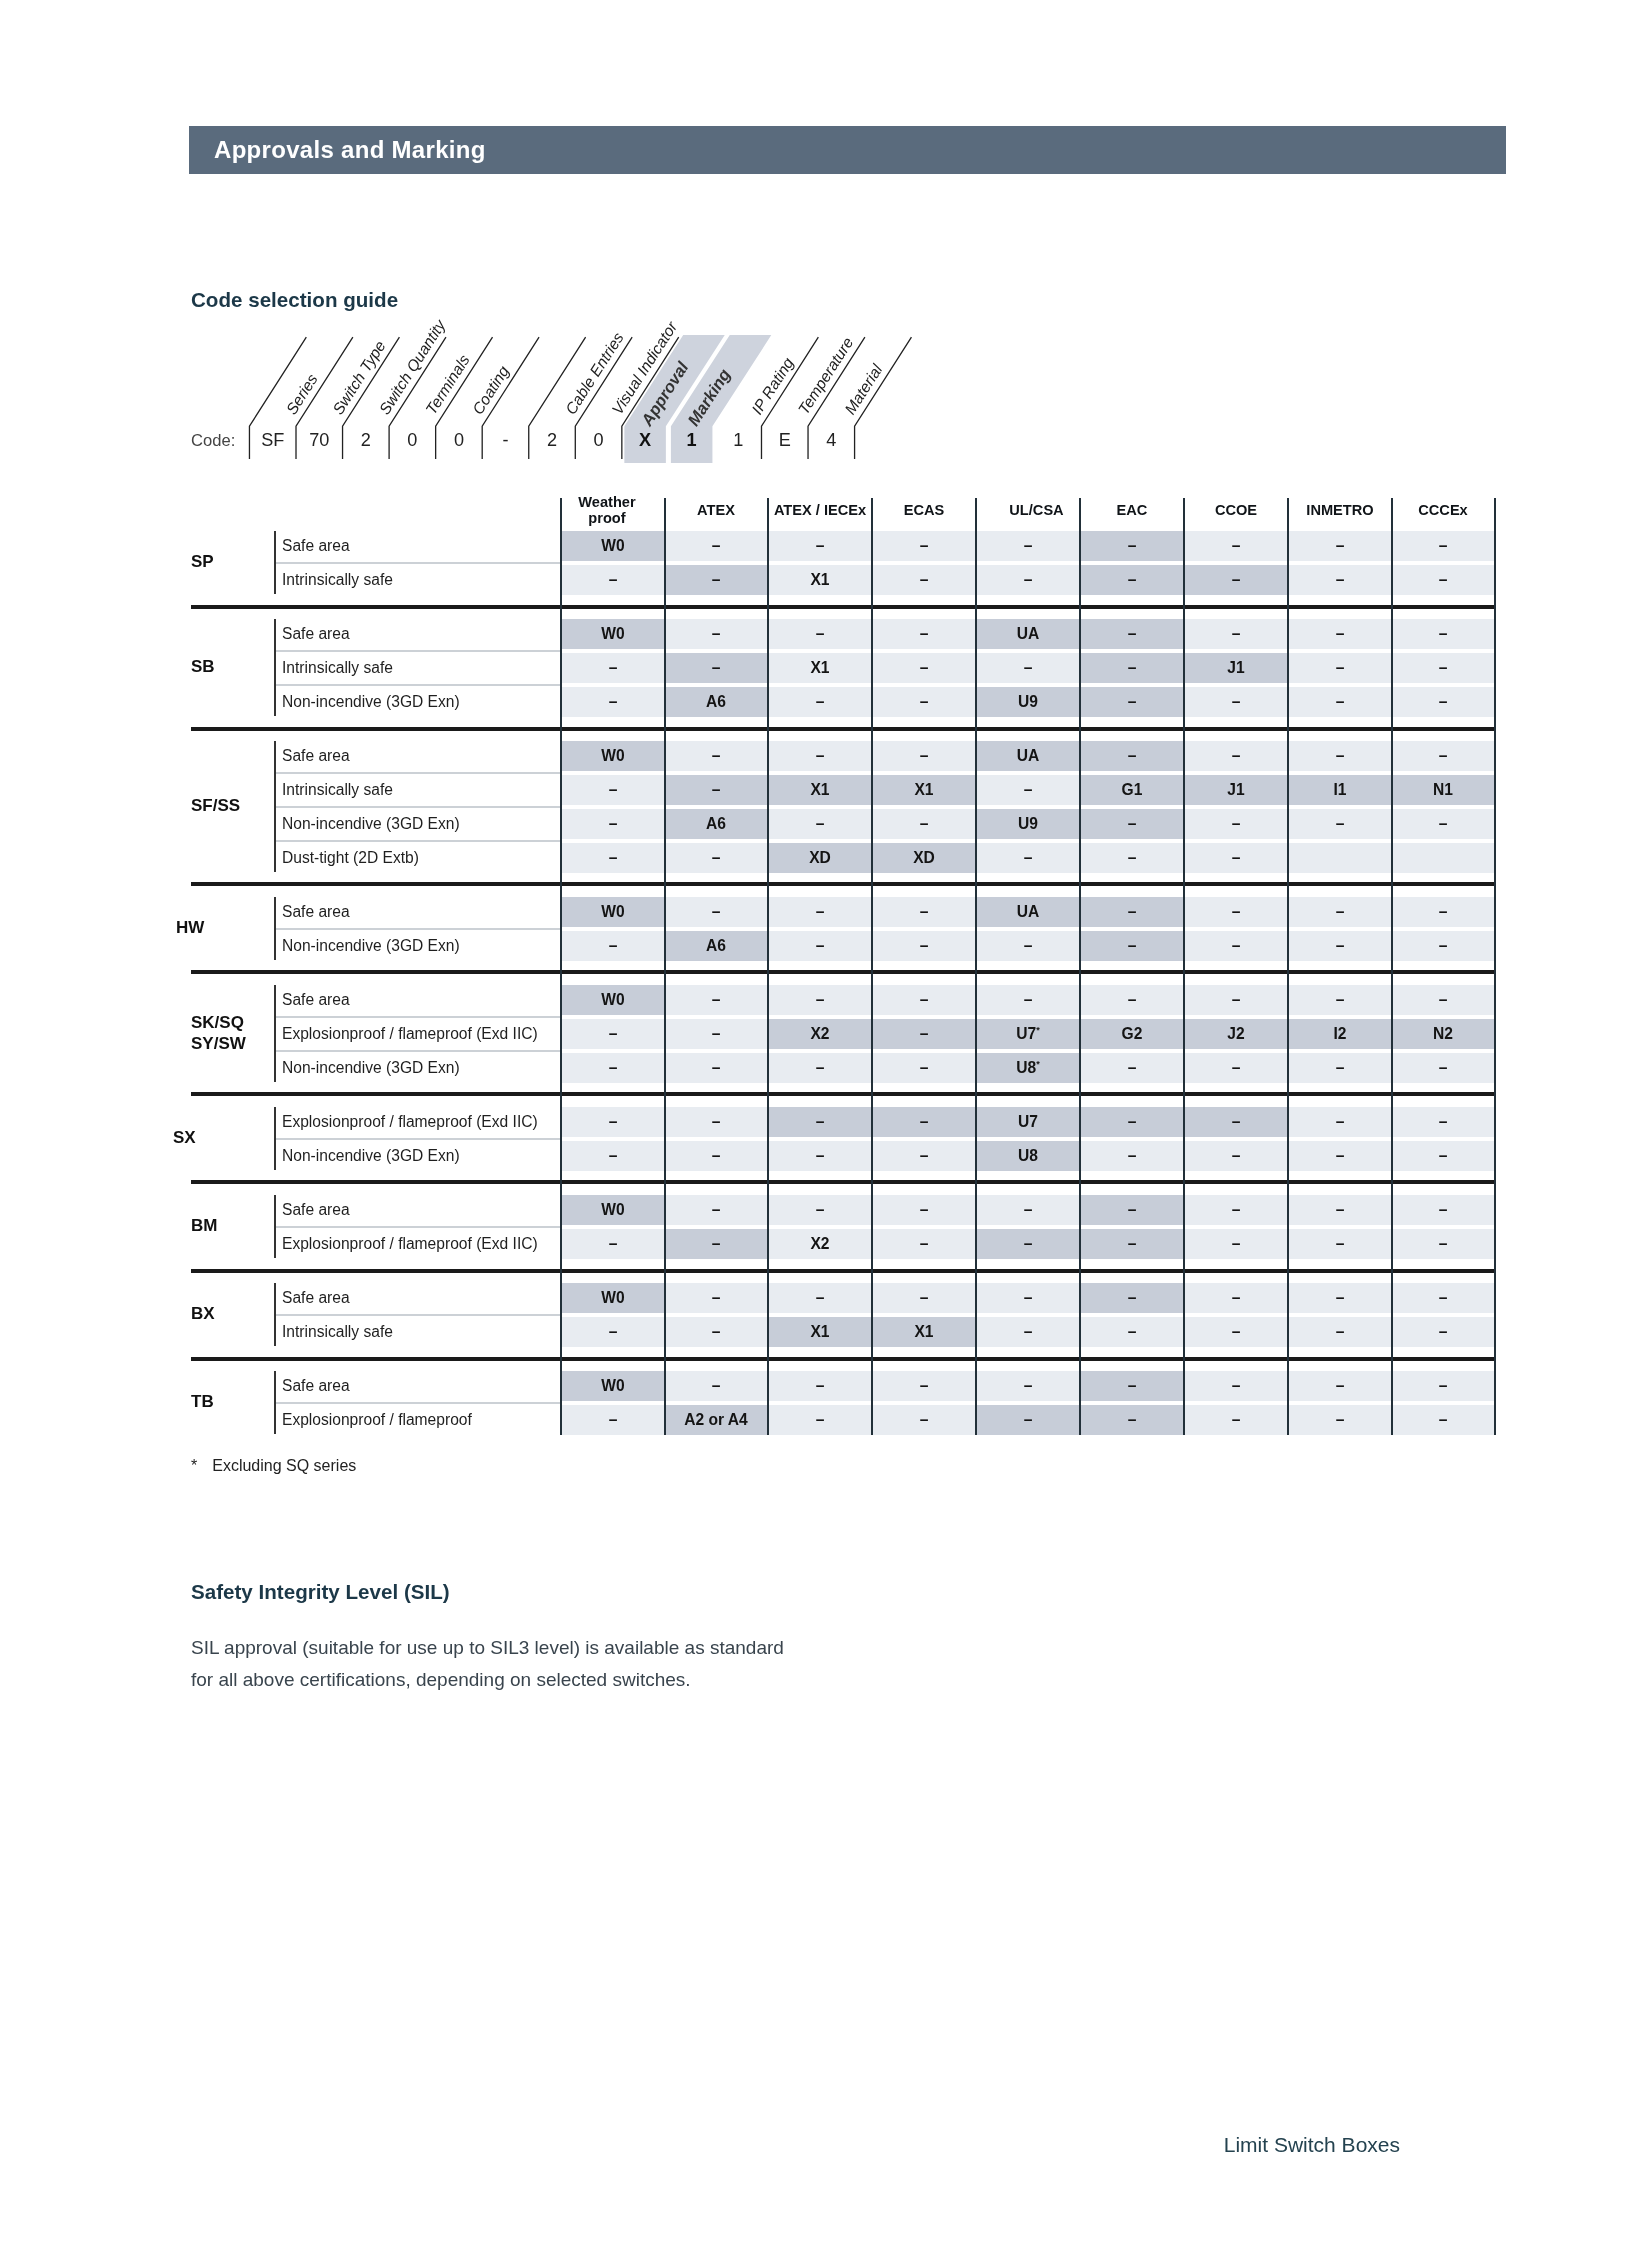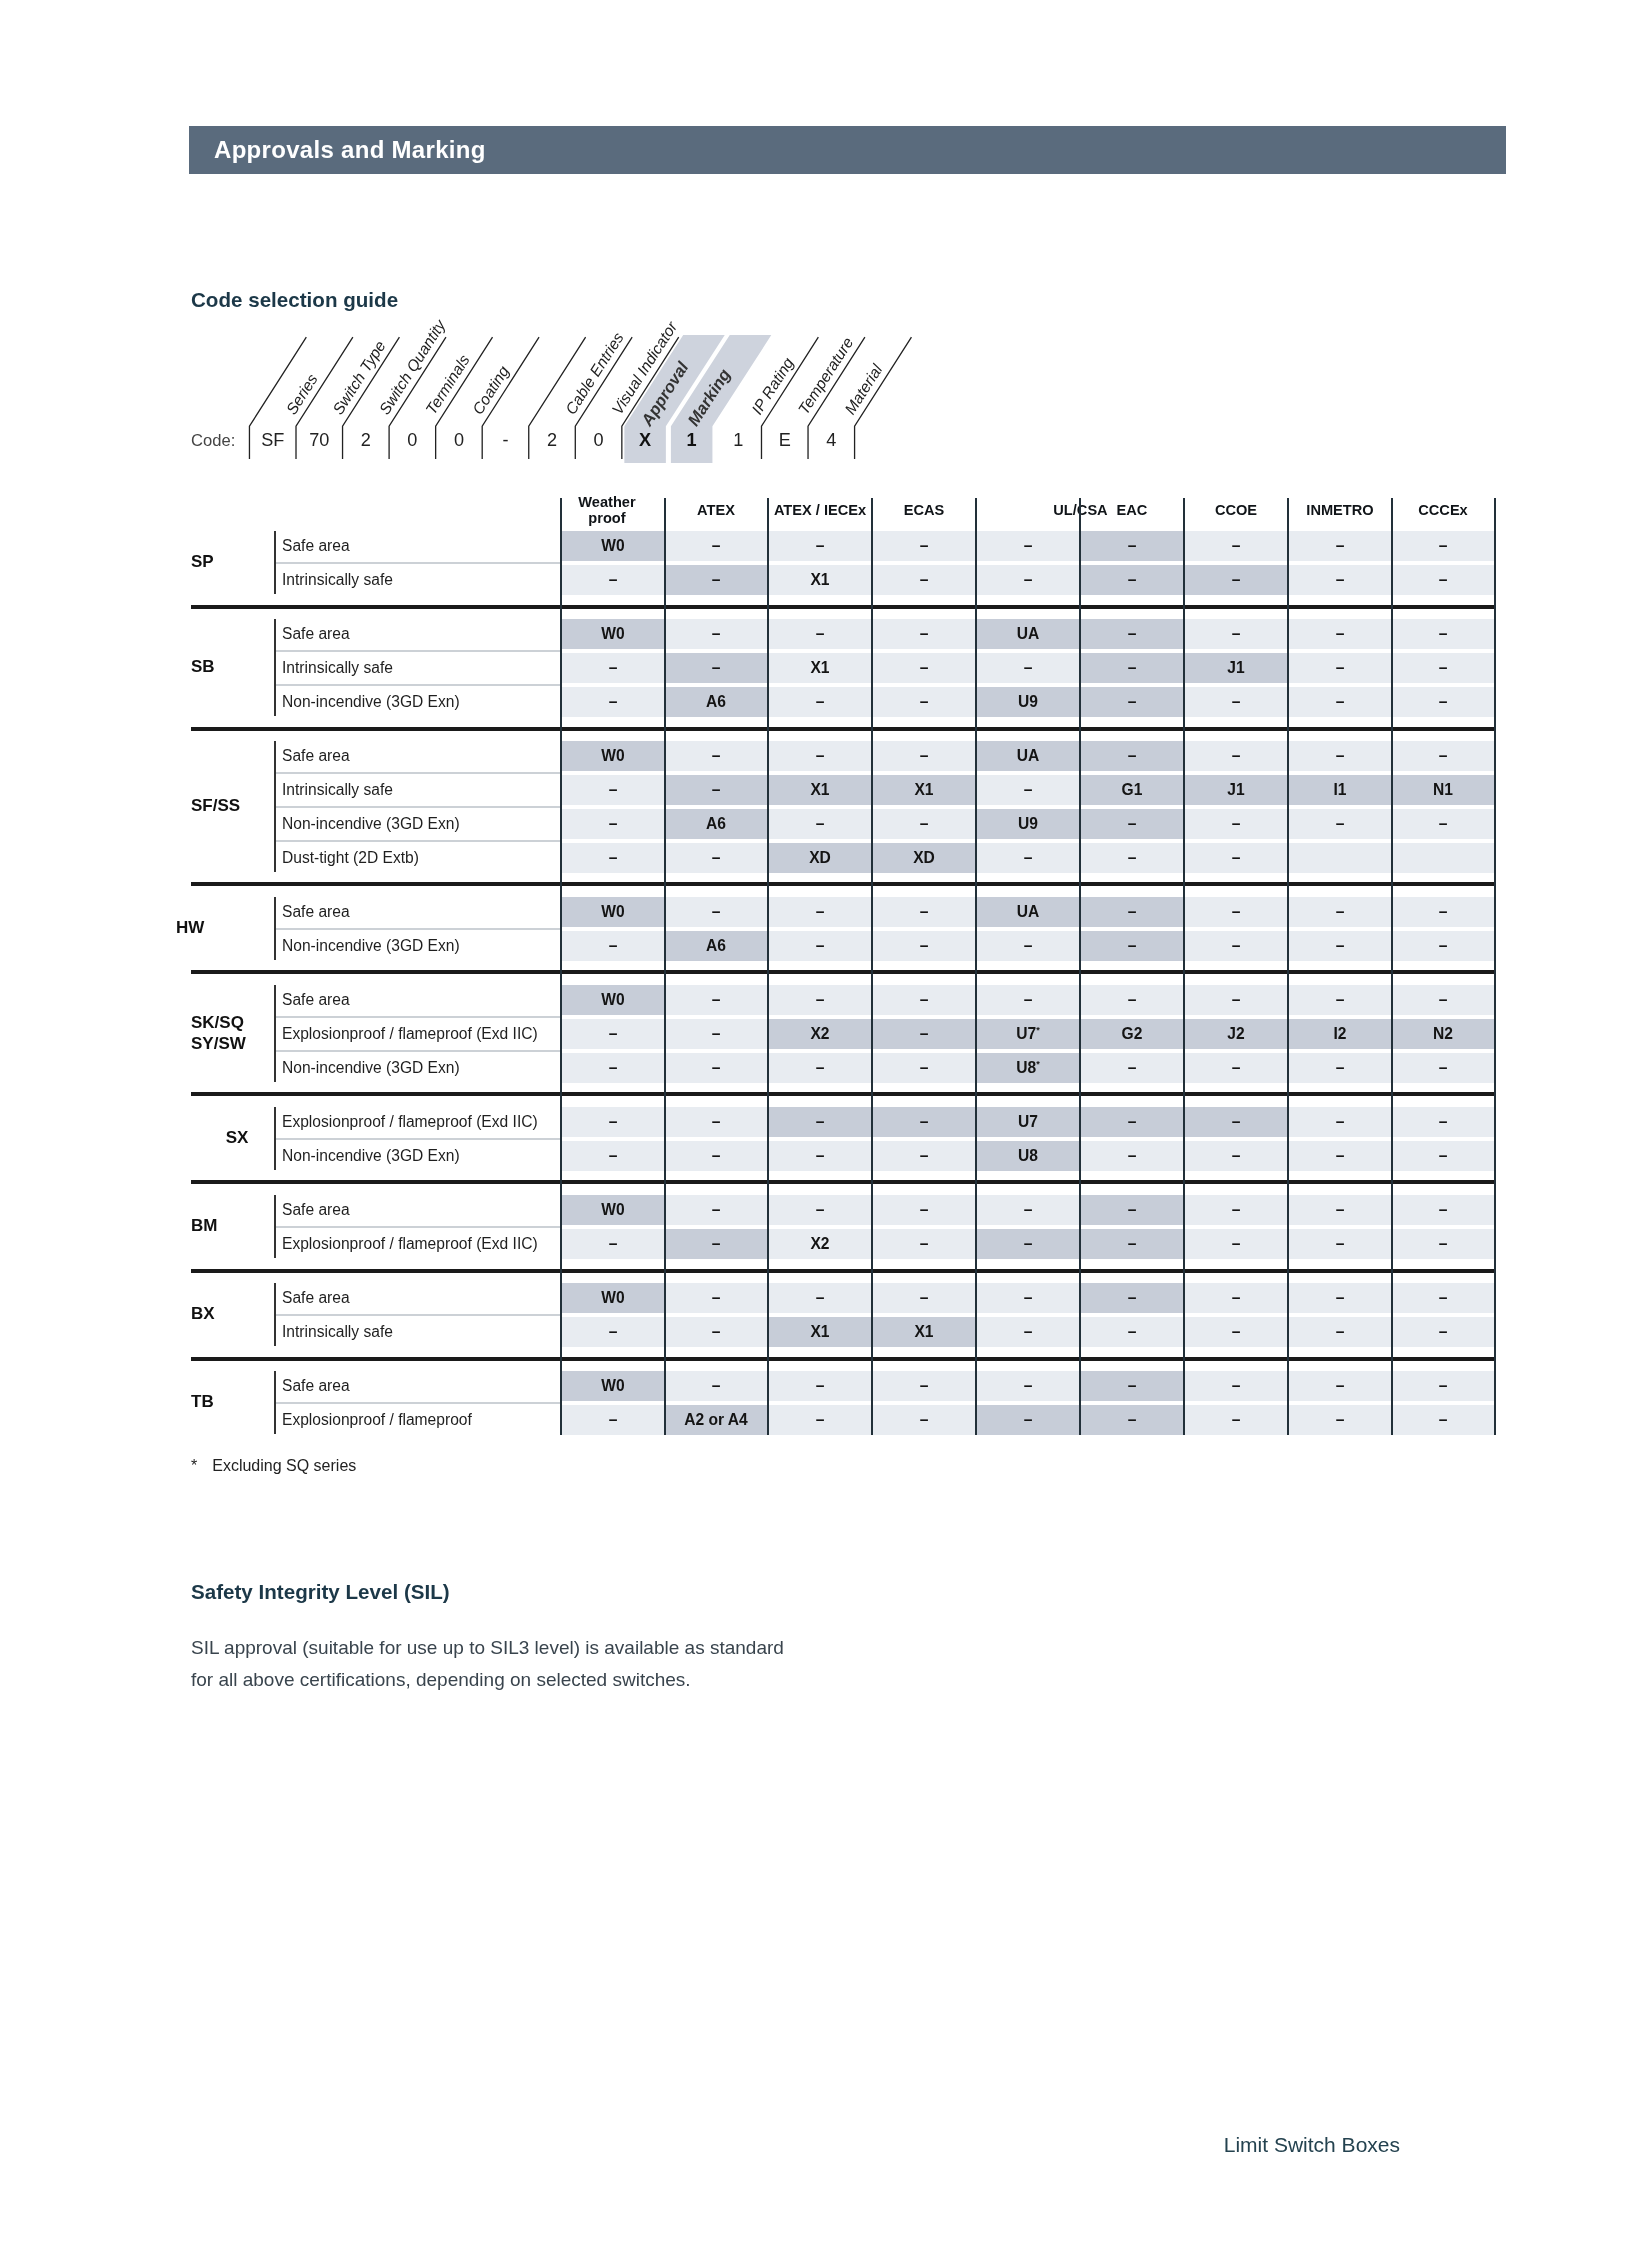--- a/index.html
+++ b/index.html
@@ -99,21 +99,21 @@
       <text class="cg-val" x="1087.25" y="257" text-anchor="middle">1</text>
       <text class="cg-val" x="1179.75" y="257" text-anchor="middle">E</text>
       <text class="cg-val" x="1272.25" y="257" text-anchor="middle">4</text>
     </svg>
 
   <div id="approval-table">
       <div class="colhead" style="left: 561px; width: 92px;">Weather proof</div>
       <div class="colhead" style="left: 664px; width: 104px;">ATEX</div>
       <div class="colhead" style="left: 768px; width: 104px;">ATEX / IECEx</div>
       <div class="colhead" style="left: 872px; width: 104px;">ECAS</div>
-      <div class="colhead" style="left: 1032px; width: 97px;">UL/CSA</div>
+      <div class="colhead" style="left: 988px; width: 97px;">UL/CSA</div>
       <div class="colhead" style="left: 1080px; width: 104px;">EAC</div>
       <div class="colhead" style="left: 1184px; width: 104px;">CCOE</div>
       <div class="colhead" style="left: 1288px; width: 104px;">INMETRO</div>
       <div class="colhead" style="left: 1391px; width: 104px;">CCCEx</div>
       <div class="glabel" style="left: 191px; top: 531px; height: 63px; width: 76px;">SP</div>
       <div class="labdiv" style="left: 274px; top: 531px; height: 63px;"></div>
       <div class="rowlab" style="left: 282px; top: 531px; width: 274px; height: 30px;">Safe area</div>
       <div class="rowgapline" style="left: 274px; top: 562px; width: 286px;"></div>
       <div class="cell dark" style="left: 562px; top: 531px; width: 102px; height: 30px;">W0</div>
       <div class="cell" style="left: 665px; top: 531px; width: 102px; height: 30px;">–</div>
@@ -272,21 +272,21 @@
       <div class="cell" style="left: 769px; top: 1053px; width: 102px; height: 30px;">–</div>
       <div class="cell" style="left: 873px; top: 1053px; width: 102px; height: 30px;">–</div>
       <div class="cell dark" style="left: 977px; top: 1053px; width: 102px; height: 30px;">
         <span>U8<sup>*</sup></span>
       </div>
       <div class="cell" style="left: 1081px; top: 1053px; width: 102px; height: 30px;">–</div>
       <div class="cell" style="left: 1185px; top: 1053px; width: 102px; height: 30px;">–</div>
       <div class="cell" style="left: 1289px; top: 1053px; width: 102px; height: 30px;">–</div>
       <div class="cell" style="left: 1392px; top: 1053px; width: 102px; height: 30px;">–</div>
       <div class="gsep" style="left: 191px; top: 1092px; width: 1304px;"></div>
-      <div class="glabel" style="left: 199px; top: 1107px; height: 63px; width: 76px; text-align: center;">SX</div>
+      <div class="glabel" style="left: 173px; top: 1107px; height: 63px; width: 76px;">SX</div>
       <div class="labdiv" style="left: 274px; top: 1107px; height: 63px;"></div>
       <div class="rowlab" style="left: 282px; top: 1107px; width: 274px; height: 30px;">Explosionproof / flameproof (Exd IIC)</div>
       <div class="rowgapline" style="left: 274px; top: 1138px; width: 286px;"></div>
       <div class="cell" style="left: 562px; top: 1107px; width: 102px; height: 30px;">–</div>
       <div class="cell" style="left: 665px; top: 1107px; width: 102px; height: 30px;">–</div>
       <div class="cell dark" style="left: 769px; top: 1107px; width: 102px; height: 30px;">–</div>
       <div class="cell dark" style="left: 873px; top: 1107px; width: 102px; height: 30px;">–</div>
       <div class="cell dark" style="left: 977px; top: 1107px; width: 102px; height: 30px;">U7</div>
       <div class="cell dark" style="left: 1081px; top: 1107px; width: 102px; height: 30px;">–</div>
       <div class="cell dark" style="left: 1185px; top: 1107px; width: 102px; height: 30px;">–</div>

